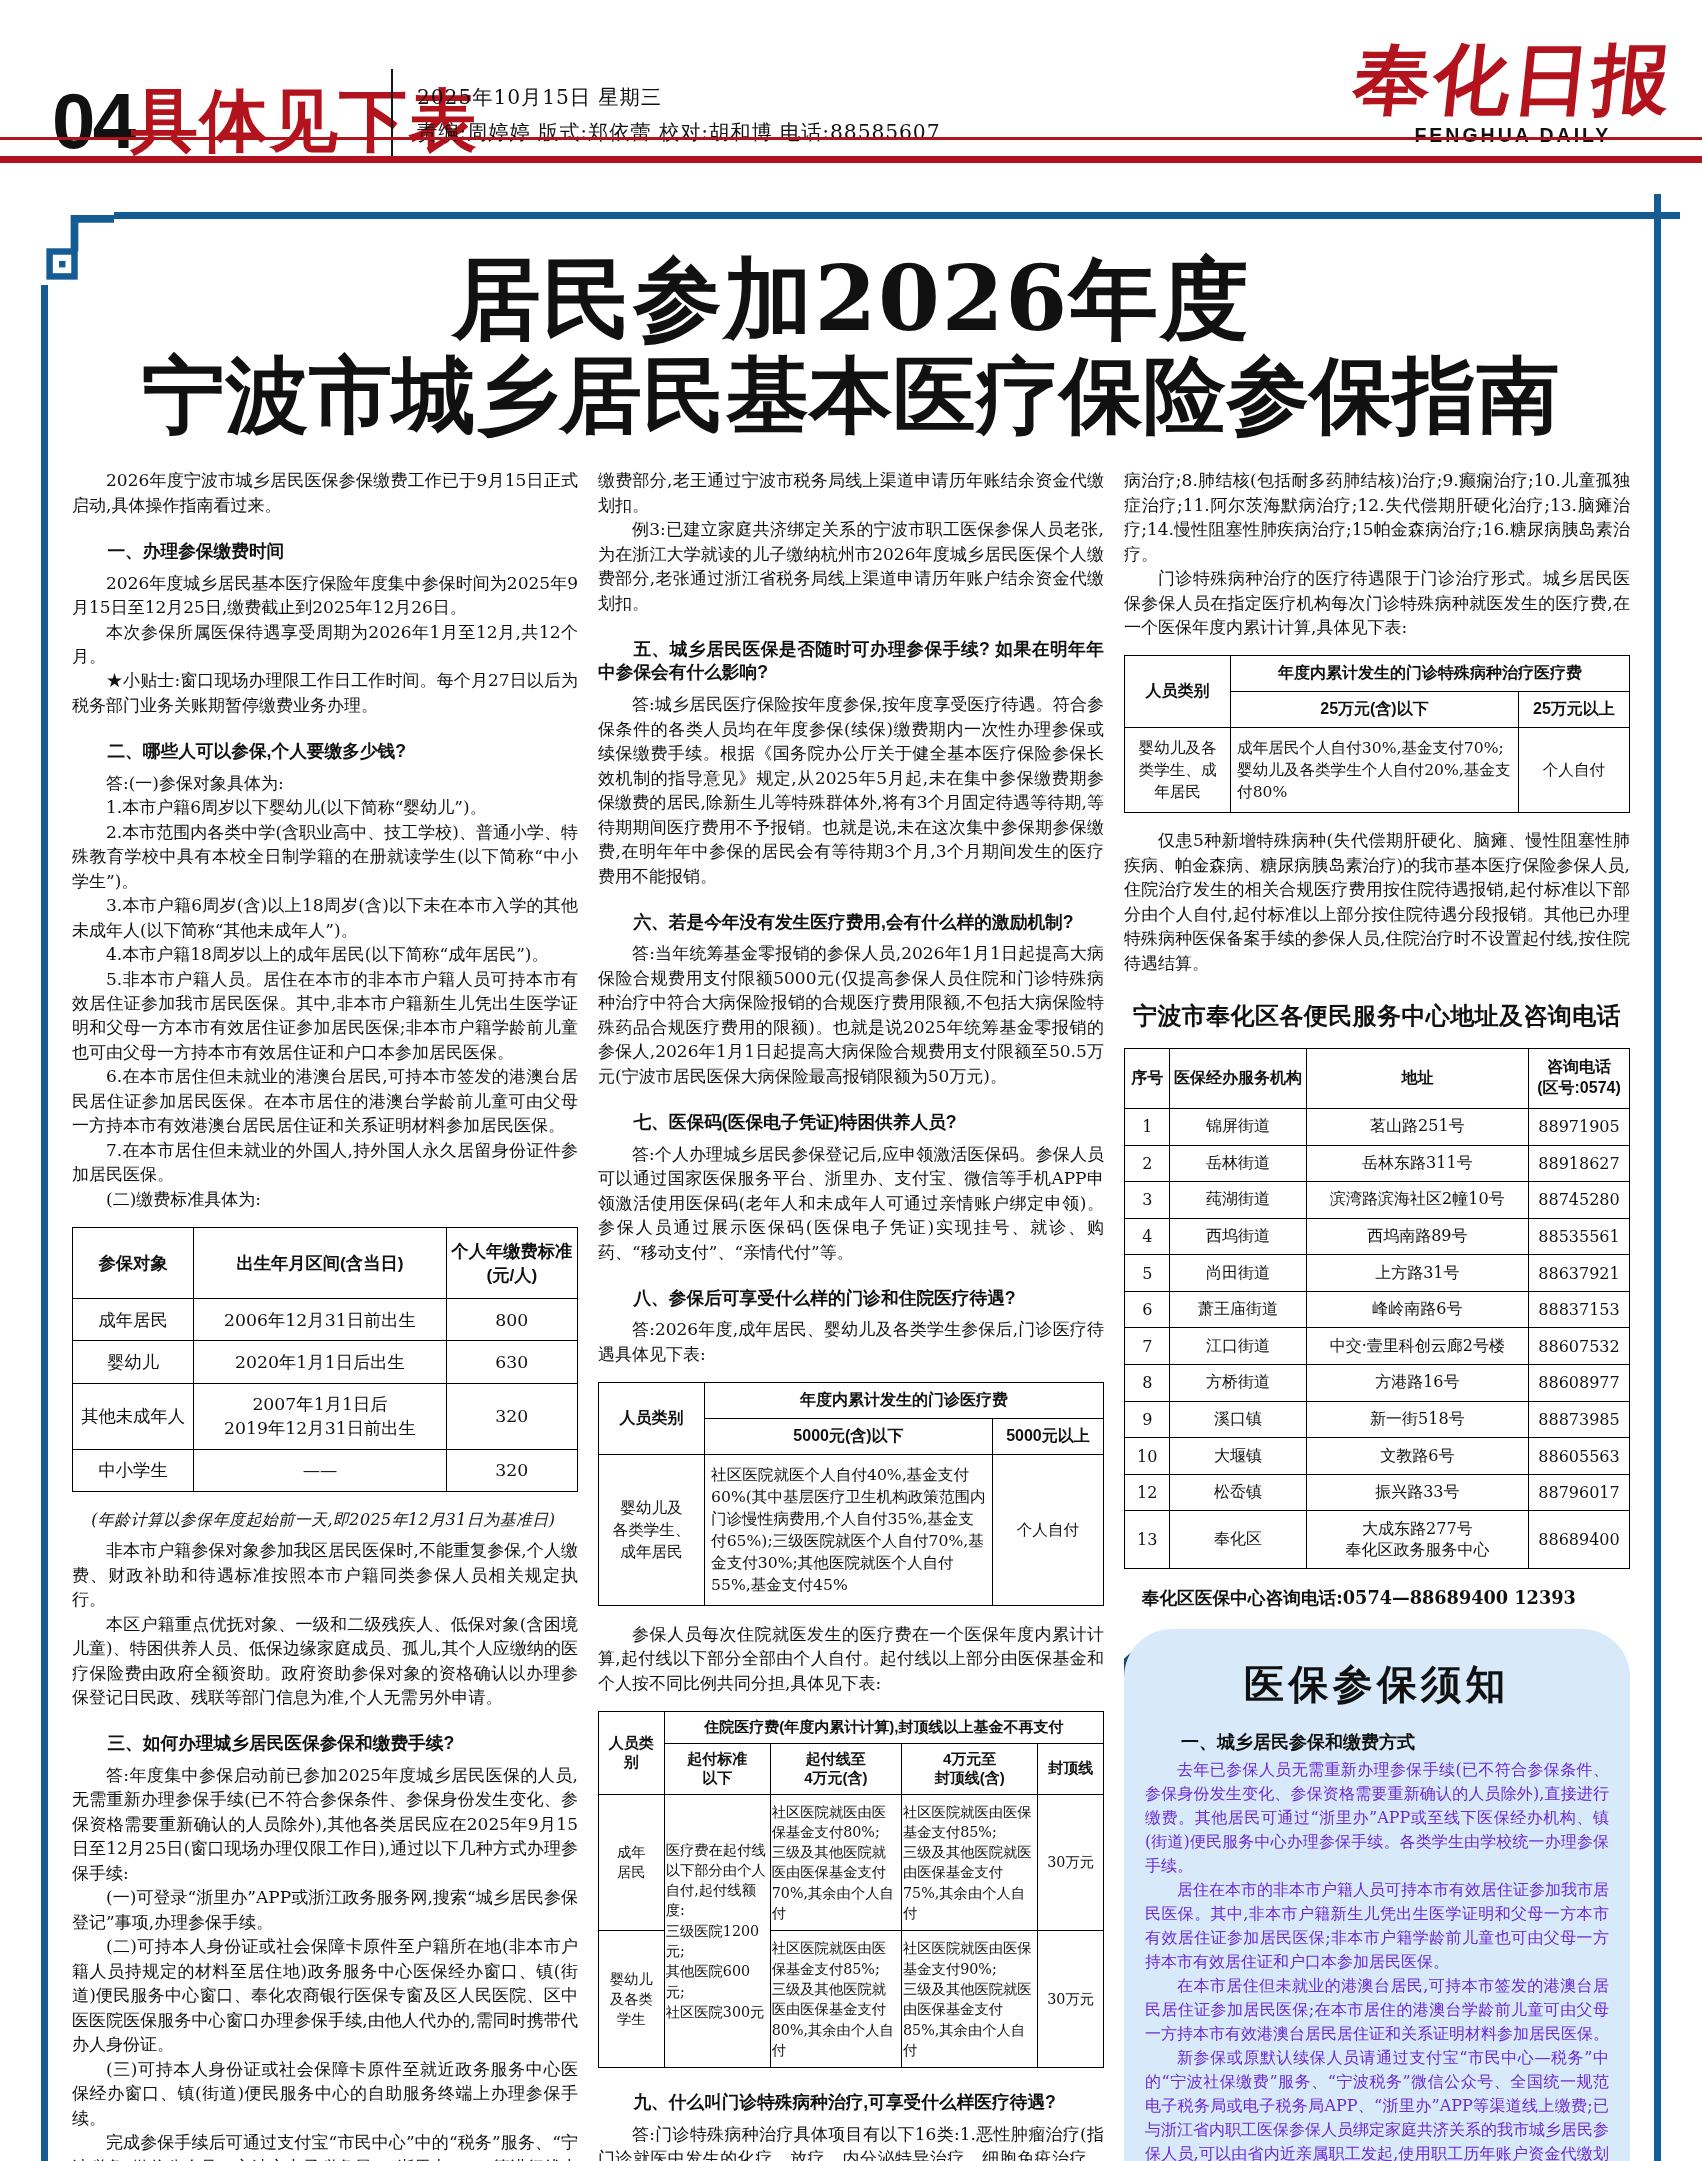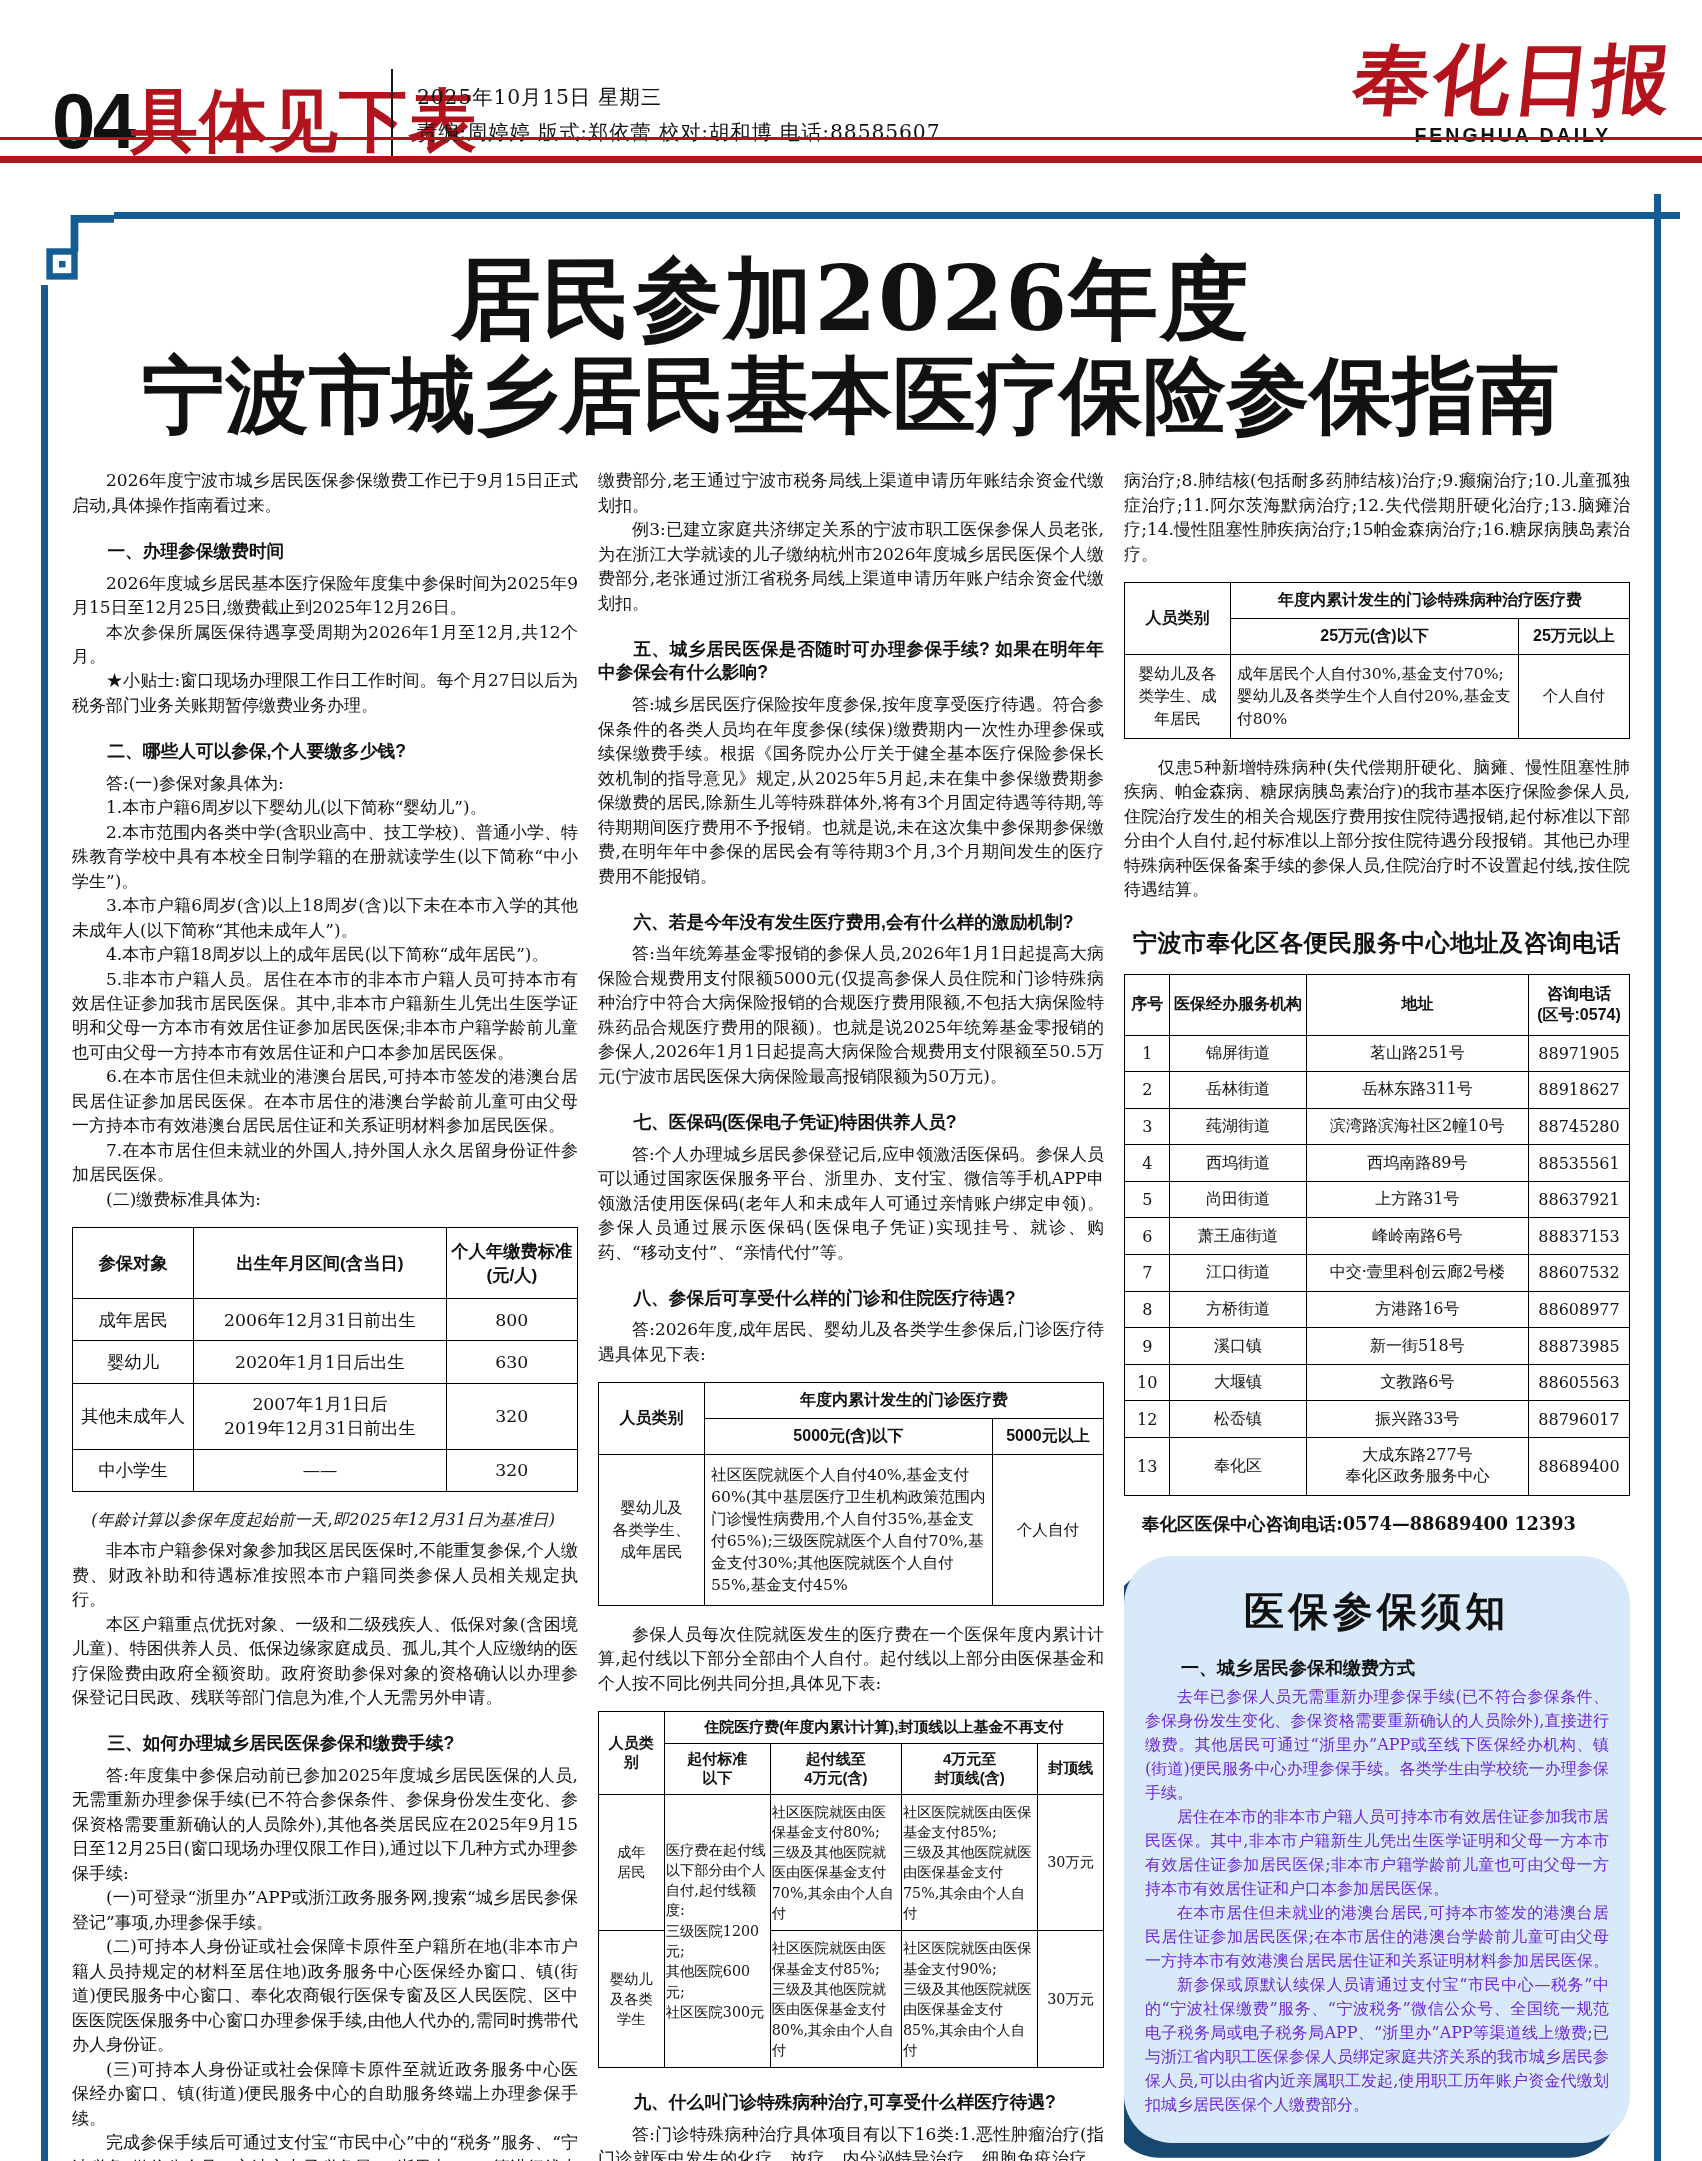--- a/index.html
+++ b/index.html
@@ -249,20 +249,21 @@
         </tr>
       </tbody>
         </table>
 
       <h3>九、什么叫门诊特殊病种治疗,可享受什么样医疗待遇?</h3>
       <p>答:门诊特殊病种治疗具体项目有以下16类:1.恶性肿瘤治疗(指门诊就医中发生的化疗、放疗、内分泌特异治疗、细胞免疫治疗、同位素治疗、介入治疗、中医药治疗相关费用,及与恶性肿瘤治疗相关的药品、手术、检查费用);2.重症尿毒症透析治疗;3.器官、组织移植术的符合医保支付范围的术后抗排异治疗;4.双相情感障碍、精神分裂症、抑郁症(中、重度)、躁狂症、强迫症、精神发育迟缓伴发精神障碍、偏执性精神病(这7项精神类特殊病种应在有特殊病种治疗资格的精神病专科医院、三级医疗机构精神病专科、县级或行政区区级综合性医院的精神病专科就医);5.系统性红斑狼疮治疗;6.再生障碍性贫血治疗;7.血友</p>
     </div>
 
     <div class="col">
       <p class="cont">病治疗;8.肺结核(包括耐多药肺结核)治疗;9.癫痫治疗;10.儿童孤独症治疗;11.阿尔茨海默病治疗;12.失代偿期肝硬化治疗;13.脑瘫治疗;14.慢性阻塞性肺疾病治疗;15帕金森病治疗;16.糖尿病胰岛素治疗。</p>
+      <p>门诊特殊病种治疗的医疗待遇限于门诊治疗形式。城乡居民医保参保人员在指定医疗机构每次门诊特殊病种就医发生的医疗费,在一个医保年度内累计计算,具体见下表:</p>
 
       <table class="t-benefit">
         <tbody>
             <tr>
           <th rowspan="2" style="width:21%">人员类别</th>
           <th colspan="2">年度内累计发生的门诊特殊病种治疗医疗费</th>
         </tr>
         <tr>
           <th style="width:57%">25万元(含)以下</th>
           <th style="width:22%">25万元以上</th>

